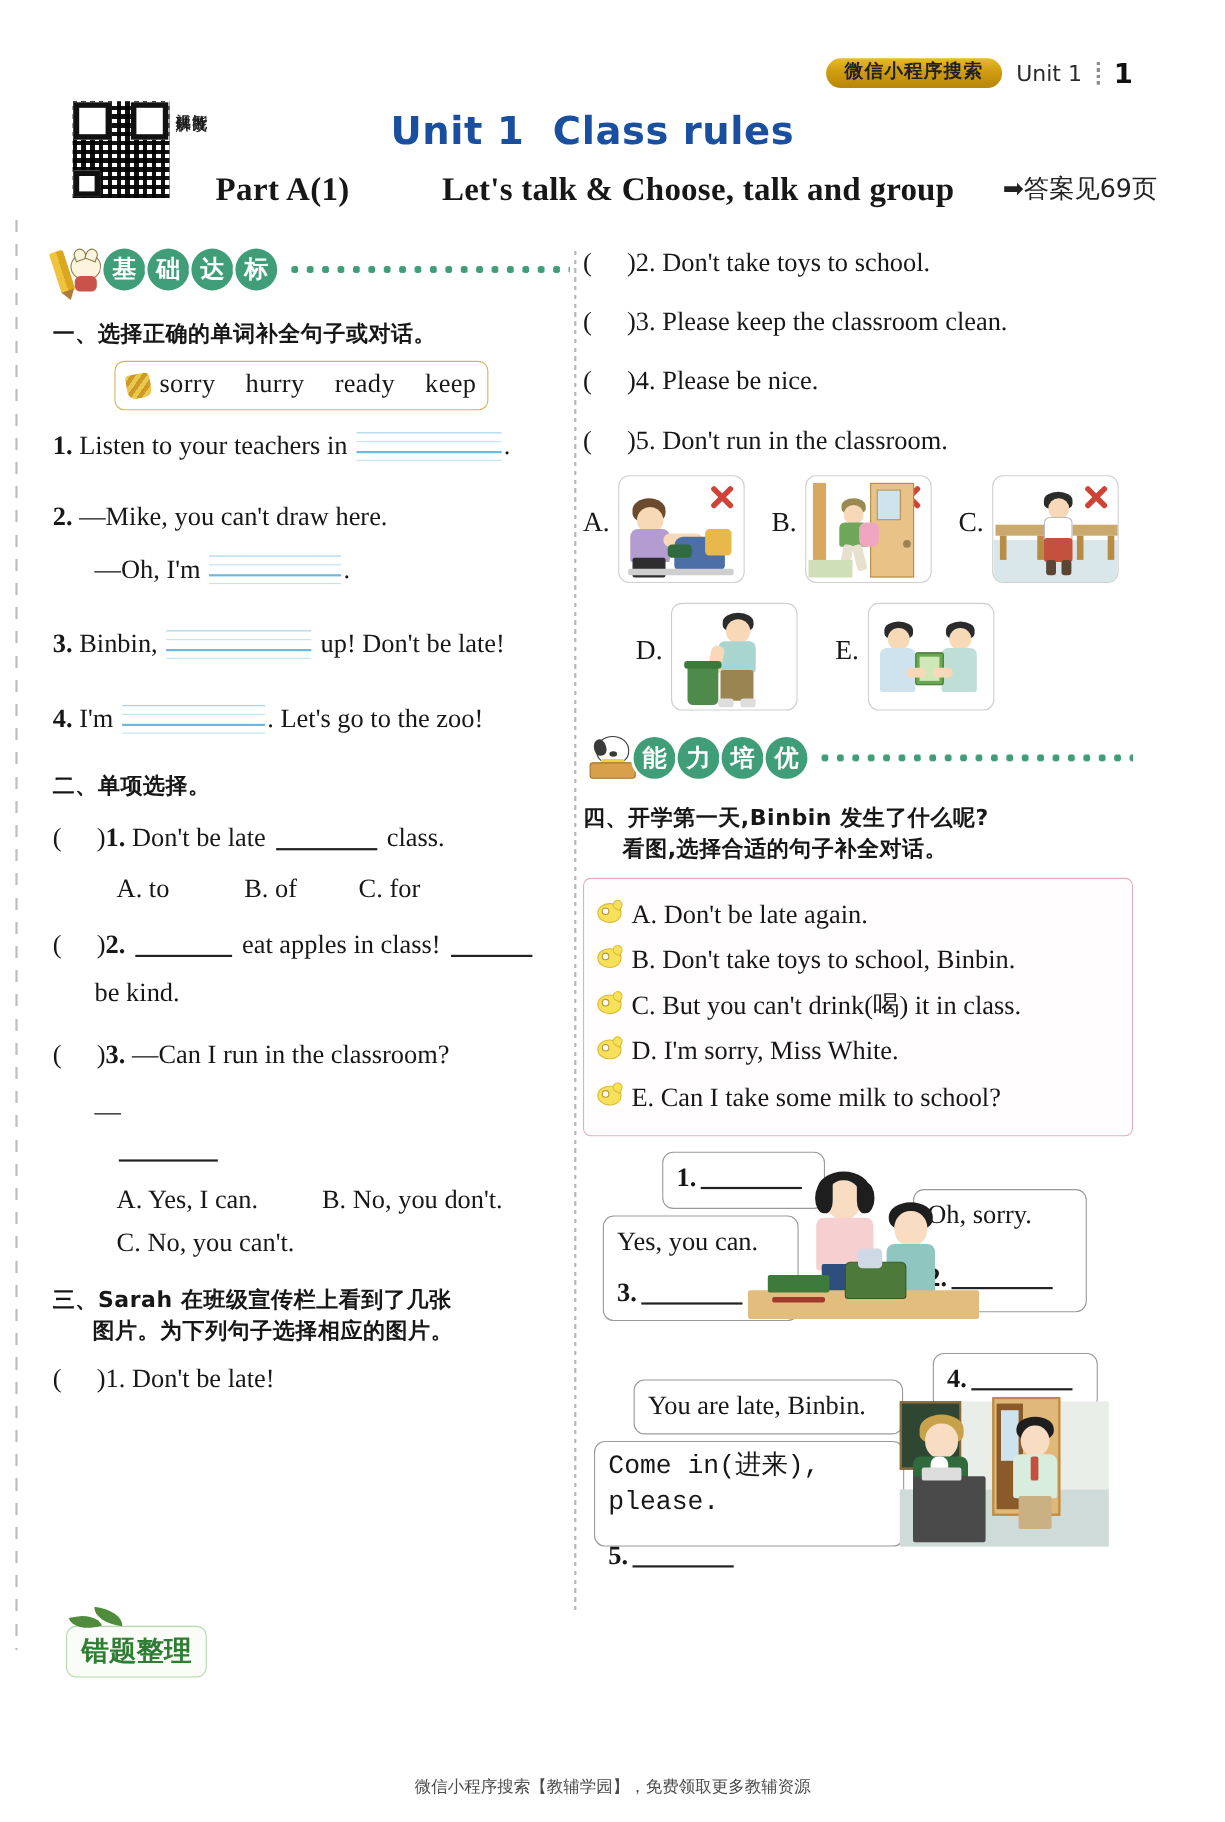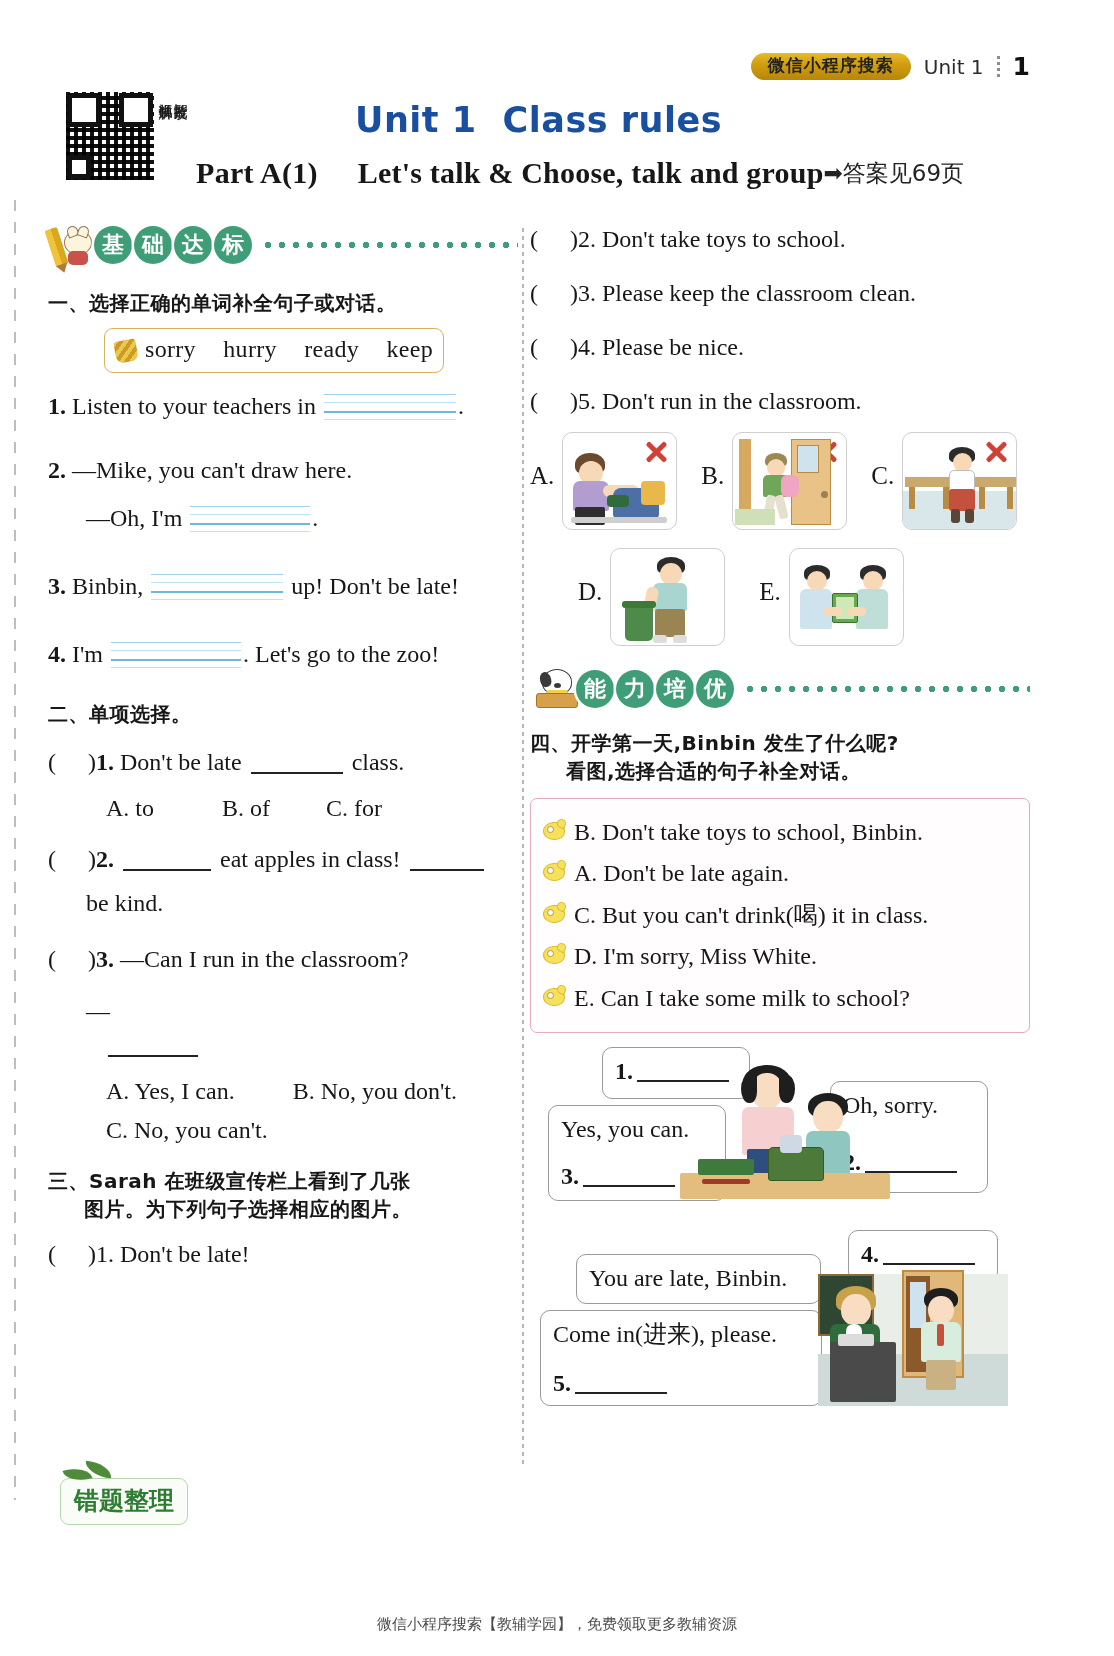--- a/index.html
+++ b/index.html
@@ -38,21 +38,21 @@
   #qr::before { left:1px; top:1px; } #qr::after { right:1px; top:1px; }
   #qr i { left:1px; bottom:1px; }
   #qr-text { display:flex; margin-left:4px; font-size:14px; line-height:1.07;
              color:#1b1b1b; font-family:"DejaVu Sans","Liberation Sans",sans-serif; }
   #qr-text span { writing-mode:vertical-rl; letter-spacing:1px; }
 
   
   #unit-title { position:absolute; left:355px; top:100px; font-size:35px; font-weight:700;
      color:#1a4fa0; font-family:"DejaVu Sans","Liberation Sans",sans-serif; letter-spacing:.5px; }
   #unit-title .gap { display:inline-block; width:26px; }
-  #part-line { position:absolute; left:196px; top:156px; display:flex; align-items:center; }
+  #part-line { position:absolute; left:196px; top:156px; display:flex; align-items:flex-start;gap:44px; }
   #part-label { font-size:30px; font-weight:700; letter-spacing:.3px; }
   #part-title { font-size:30px; font-weight:700; margin-left:40px; letter-spacing:.2px;}
   #answer-ref { margin-left:0; font-size:23px; color:#222; white-space:nowrap;}
 
   
   #col-left  { position:absolute; left:48px; top:222px; width:470px; }
   #col-right { position:absolute; left:530px; top:222px; width:500px; }
   #col-divider { position:absolute; left:522px; top:228px; width:2px; height:1240px;
     background: repeating-linear-gradient(to bottom,#b6b6b6 0 4px, transparent 4px 8px); }
 
@@ -436,25 +436,25 @@
   </div>
 
   <div class="q-head cn" style="margin-top:18px">
     <span>四、开学第一天,Binbin 发生了什么呢?</span>
     <span class="indent">看图,选择合适的句子补全对话。</span>
   </div>
 
   <div id="pinkbox">
     <div class="line">
       <span class="chick"></span>
-      <span>B. Don't take toys to school, Binbin.</span>
+      <span>A. Don't be late again.</span>
     </div>
     <div class="line">
       <span class="chick"></span>
-      <span>A. Don't be late again.</span>
+      <span>B. Don't take toys to school, Binbin.</span>
     </div>
     <div class="line">
       <span class="chick"></span>
       <span>C. But you can't drink(喝) it in class.</span>
     </div>
     <div class="line">
       <span class="chick"></span>
       <span>D. I'm sorry, Miss White.</span>
     </div>
     <div class="line">
@@ -497,21 +497,21 @@
     <div class="fig" style="position:absolute;left:172px;top:132px;width:48px;height:5px;background:#a03a2a;border-radius:2px"></div>
     <div class="fig" style="position:absolute;left:238px;top:100px;width:56px;height:34px;background:#4d7a3a;border-radius:5px 5px 3px 3px;border:1.3px solid #35591f"></div>
     <div class="fig" style="position:absolute;left:250px;top:88px;width:22px;height:18px;background:#cfd9e6;border-radius:4px"></div>
   </div>
 
   <div class="scene" style="height:185px;margin-top:18px">
     <div class="bubble" style="left:46px;top:24px;width:245px;height:50px">
       <span>You are late, Binbin.</span>
     </div>
     <div class="bubble" style="left:10px;top:80px;width:282px;height:96px">
-      <div class="cn" style="font-family:Liberation Serif, serif">Come in(进来), please.</div>
+      <div class="cn" style="font-family:Liberation Mono, monospace">Come in(进来), please.</div>
       <div style="margin-top:16px"><span class="bnum">5.</span><span class="bline"></span></div>
     </div>
     <div class="bubble" style="left:318px;top:0;width:150px;height:52px">
       <span class="bnum">4.</span><span class="bline"></span>
     </div>
 
     <div class="fig" style="position:absolute;left:288px;top:44px;width:56px;height:62px;background:#2e4632;border:2px solid #8a6a3a"></div>
     <div class="fig" style="position:absolute;left:344px;top:44px;width:134px;height:80px;background:#e9eee9"></div>
     <div class="fig" style="position:absolute;left:288px;top:124px;width:190px;height:52px;background:#cfdbd8"></div>
     <div class="fig" style="position:absolute;left:372px;top:40px;width:62px;height:108px;background:#e0b87a;border:2.5px solid #c08b40"></div>

